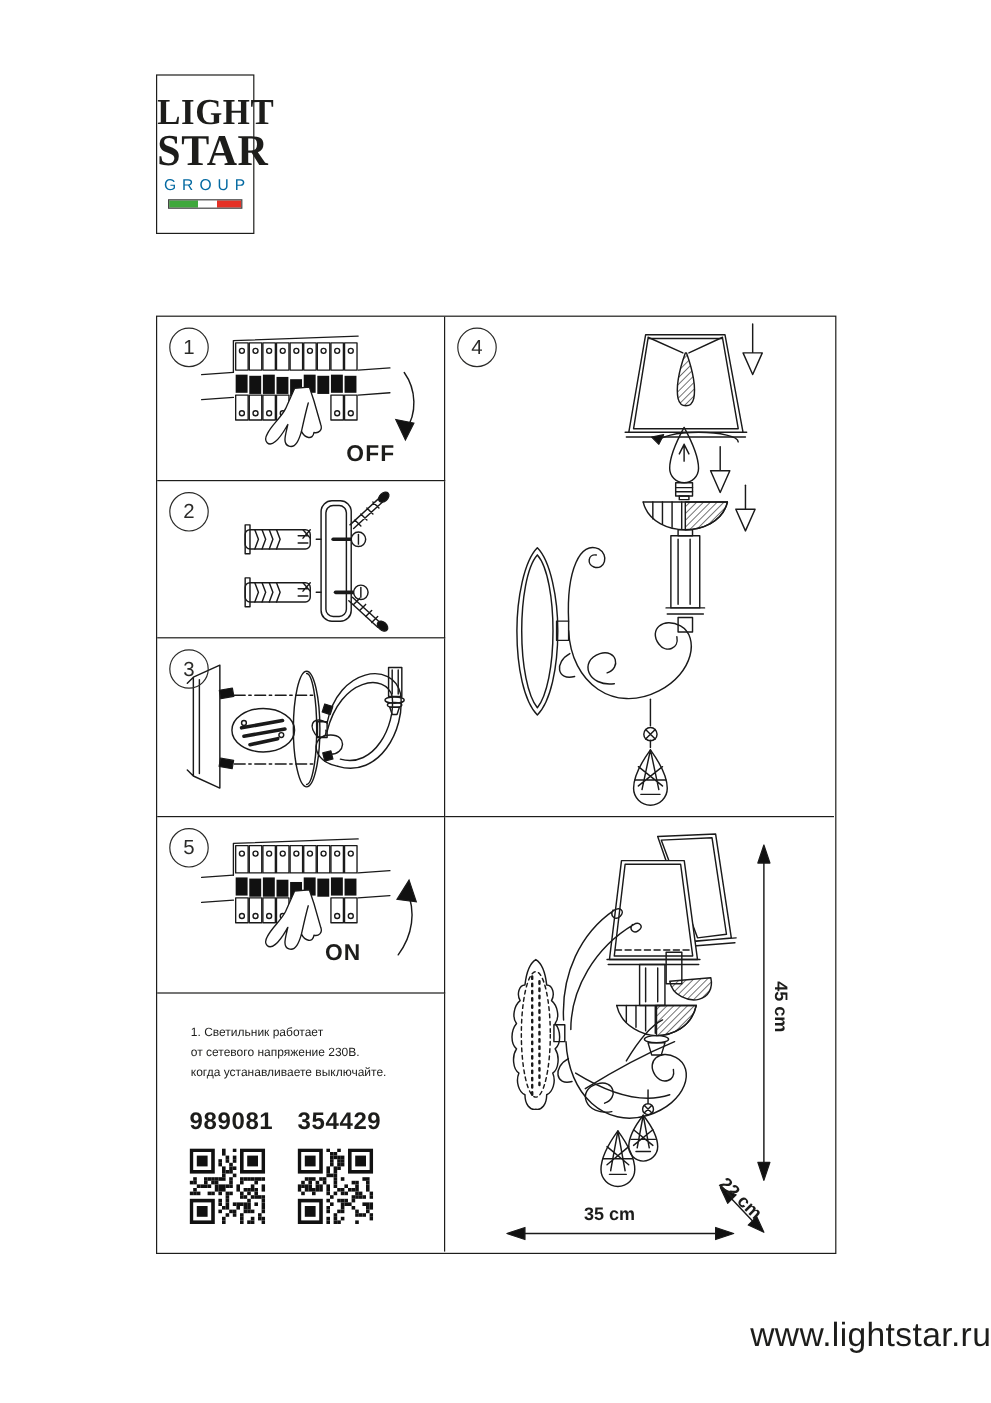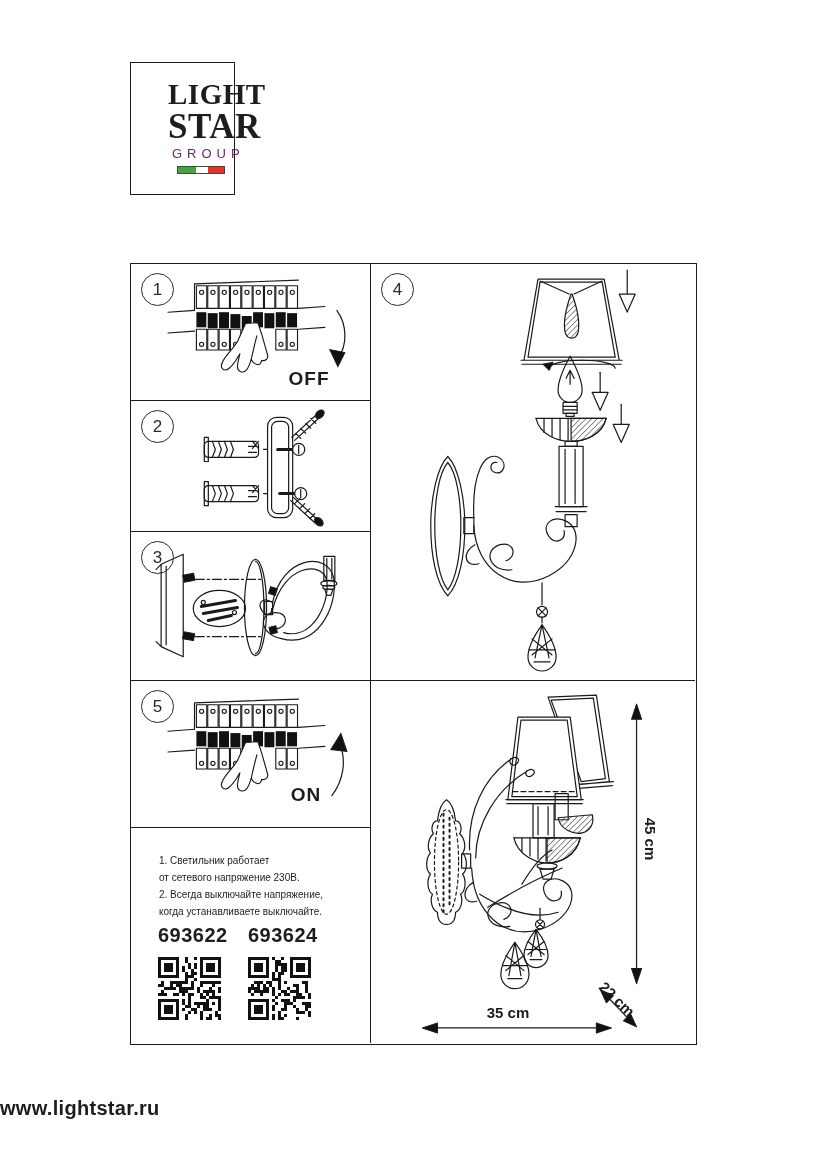--- a/index.html
+++ b/index.html
@@ -1,26 +1,26 @@
 <!DOCTYPE html>
 <html style="--flag-green: #3fa83c; --flag-white: #ffffff; --flag-red: #e53126;"><head>
 <meta charset="utf-8">
 <style>
   html,body{margin:0;padding:0;background:#fff;}
   .page{position:relative;width:826px;height:1169px;background:#fff;overflow:hidden;
         font-family:"Liberation Sans",sans-serif;color:#1d1d1b;}
   
-  .logo-box{position:absolute;left:130px;top:62px;width:105px;height:133px;
-            border:1.5px solid #1d1d1b;box-sizing:border-box;text-align:center;padding-left:37px;}
+  .logo-box{position:absolute;left:130px;top:62px;width:82px;height:133px;
+            border:1.5px solid #1d1d1b;box-sizing:border-box;text-align:center;}
   .logo-light{font-family:"Liberation Serif",serif;font-weight:bold;font-size:29px;
               letter-spacing:.5px;line-height:30px;margin-top:16px;transform:scaleY(1.05);}
   .logo-star{font-family:"Liberation Serif",serif;font-weight:bold;font-size:35px;
              letter-spacing:.5px;line-height:33px;transform:scaleY(1.05);}
   .logo-group{font-size:13px;letter-spacing:5px;line-height:18px;margin-top:3px;
-              padding-left:4px;color:#701a75;}
+              padding-left:4px;color:#0369a1;}
   .logo-flag{height:8px;margin:3px 9px 0 9px;border:1px solid #444;box-sizing:border-box;
              background:linear-gradient(90deg,var(--flag-green,#3fa83c) 0 40%,
                          var(--flag-white,#fff) 40% 66%,var(--flag-red,#e53126) 66% 100%);}
   
   .hdr{position:absolute;right:129px;top:62px;text-align:right;font-weight:bold;}
   .hdr-series{font-size:20px;line-height:27px;letter-spacing:.3px;}
   .hdr-title{margin-top:30px;font-size:21px;line-height:28px;letter-spacing:.6px;}
   
   .grid{position:absolute;left:130px;top:263px;width:567px;height:782px;
         border:1.6px solid #1d1d1b;box-sizing:border-box;}
@@ -37,22 +37,22 @@
   .art-row{position:absolute;left:27px;top:96px;display:flex;gap:24px;}
   .art-col{width:66px;text-align:left;}
   .art-code{font-size:20px;font-weight:bold;letter-spacing:.5px;}
   .art-qr{margin-top:10px;width:64px;height:64px;}
   
   .dim{position:absolute;font-size:15px;font-weight:bold;white-space:nowrap;}
   .dim-h{left:650px;top:839px;transform:translate(-50%,-50%) rotate(90deg);}
   .dim-w{left:508px;top:1012px;transform:translate(-50%,-50%);}
   .dim-d{left:617px;top:999px;transform:translate(-50%,-50%) rotate(44deg);}
   
-  .footer{position:absolute;left:0;right:0;top:1097px;text-align:left;
-          font-size:20px;font-weight:bold;letter-spacing:.3px;}
+  .footer{position:absolute;left:0;right:0;top:1097px;text-align:right;
+          font-size:28px;font-weight:normal;letter-spacing:.3px;}
   .defs-svg{position:absolute;width:0;height:0;}
   svg .ln{stroke:#1a1a1a;fill:none;stroke-width:1.2;stroke-linecap:round;stroke-linejoin:round;}
   svg .fl{stroke:#1a1a1a;fill:#111;stroke-width:1;}
   svg .wh{stroke:#1a1a1a;fill:#fff;stroke-width:1.2;}
 </style>
 </head>
 <body>
 
 <svg class="defs-svg" xmlns="http://www.w3.org/2000/svg" aria-hidden="true">
   <defs>
@@ -201,33 +201,32 @@
 
     <div class="cell b-r b-b" style="left:0;top:417px;width:240px;height:147px;">
       <svg class="ill" viewBox="0 0 238 145">
         <use href="#sym-breaker" x="35" y="14" width="160" height="113"></use>
         <g class="ln">
             <path d="M200,114 C212,98 215,78 207,60"></path>
           </g>
         <path class="fl" d="M209,52 L199,68 L215,70 Z"></path>
       </svg>
       <div class="stepnum">5</div>
-      <span class="switch-label" style="left:155px;top:114px;margin-left:20px;">ON</span>
+      <span class="switch-label" style="left:155px;top:114px;">ON</span>
     </div>
 
     <div class="cell b-r" style="left:0;top:564px;width:240px;height:215px;">
       <div class="notes">
         <div>1. Светильник работает</div>
         <div>от сетевого напряжение 230В.</div>
-        <div>2. Всегда выключайте напряжение,</div>
         <div>когда устанавливаете выключайте.</div>
       </div>
       <div class="art-row">
         <div class="art-col">
-          <div class="art-code">693622</div>
+          <div class="art-code">989081</div>
           <div class="art-qr qr"><svg width="63" height="63" viewBox="0 0 63 63" xmlns="http://www.w3.org/2000/svg" fill="#111">
                 <rect x="27" y="0" width="3" height="3"></rect>
                 <rect x="36" y="0" width="3" height="3"></rect>
                 <rect x="27" y="3" width="3" height="3"></rect>
                 <rect x="30" y="6" width="3" height="3"></rect>
                 <rect x="36" y="6" width="3" height="3"></rect>
                 <rect x="24" y="9" width="3" height="3"></rect>
                 <rect x="30" y="9" width="3" height="3"></rect>
                 <rect x="36" y="9" width="3" height="3"></rect>
                 <rect x="24" y="12" width="3" height="3"></rect>
@@ -348,21 +347,21 @@
                 <rect x="6" y="6" width="9" height="9"></rect>
                 <rect x="42" y="0" width="21" height="21"></rect>
                 <rect x="45" y="3" width="15" height="15" fill="#fff"></rect>
                 <rect x="48" y="6" width="9" height="9"></rect>
                 <rect x="0" y="42" width="21" height="21"></rect>
                 <rect x="3" y="45" width="15" height="15" fill="#fff"></rect>
                 <rect x="6" y="48" width="9" height="9"></rect>
               </svg></div>
         </div>
         <div class="art-col">
-          <div class="art-code">693624</div>
+          <div class="art-code">354429</div>
           <div class="art-qr qr"><svg width="63" height="63" viewBox="0 0 63 63" xmlns="http://www.w3.org/2000/svg" fill="#111">
                 <rect x="24" y="0" width="3" height="3"></rect>
                 <rect x="33" y="0" width="3" height="3"></rect>
                 <rect x="27" y="3" width="3" height="3"></rect>
                 <rect x="30" y="3" width="3" height="3"></rect>
                 <rect x="27" y="6" width="3" height="3"></rect>
                 <rect x="30" y="6" width="3" height="3"></rect>
                 <rect x="33" y="6" width="3" height="3"></rect>
                 <rect x="36" y="6" width="3" height="3"></rect>
                 <rect x="27" y="9" width="3" height="3"></rect>

